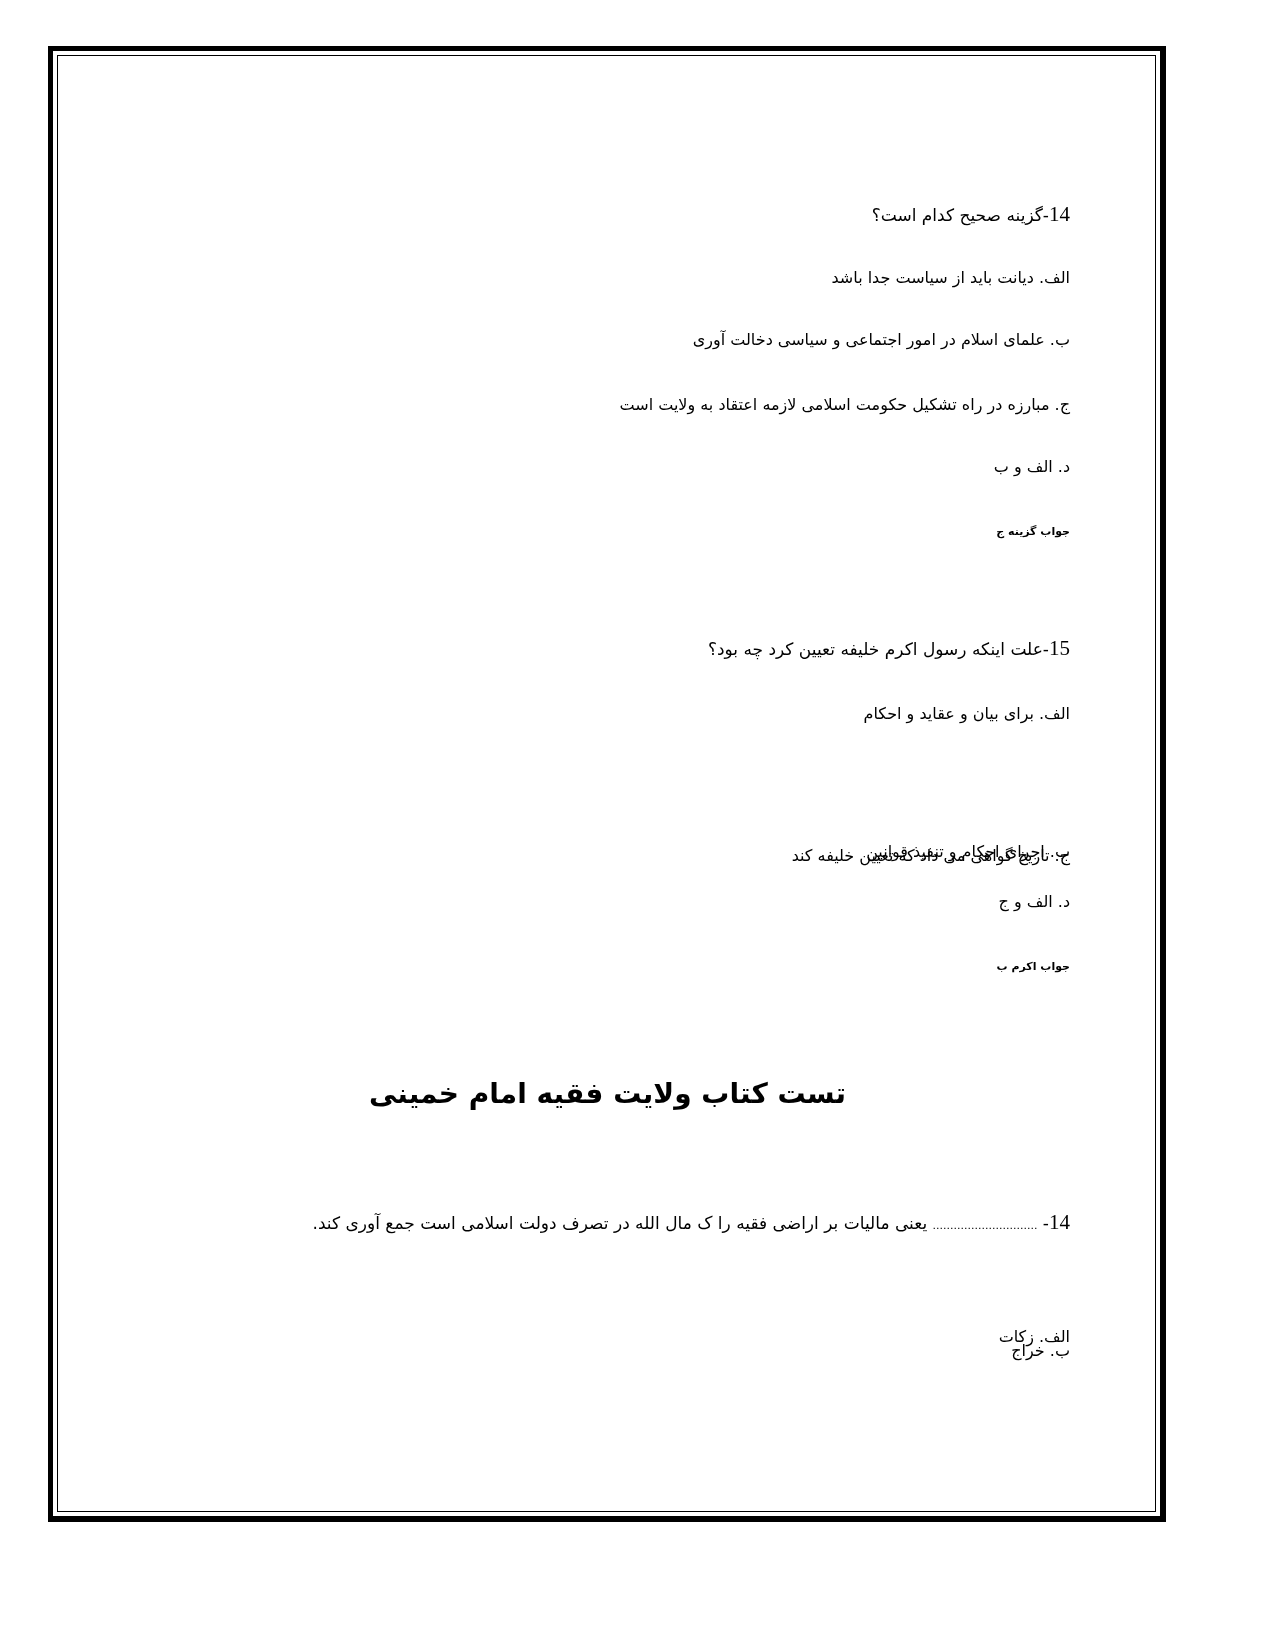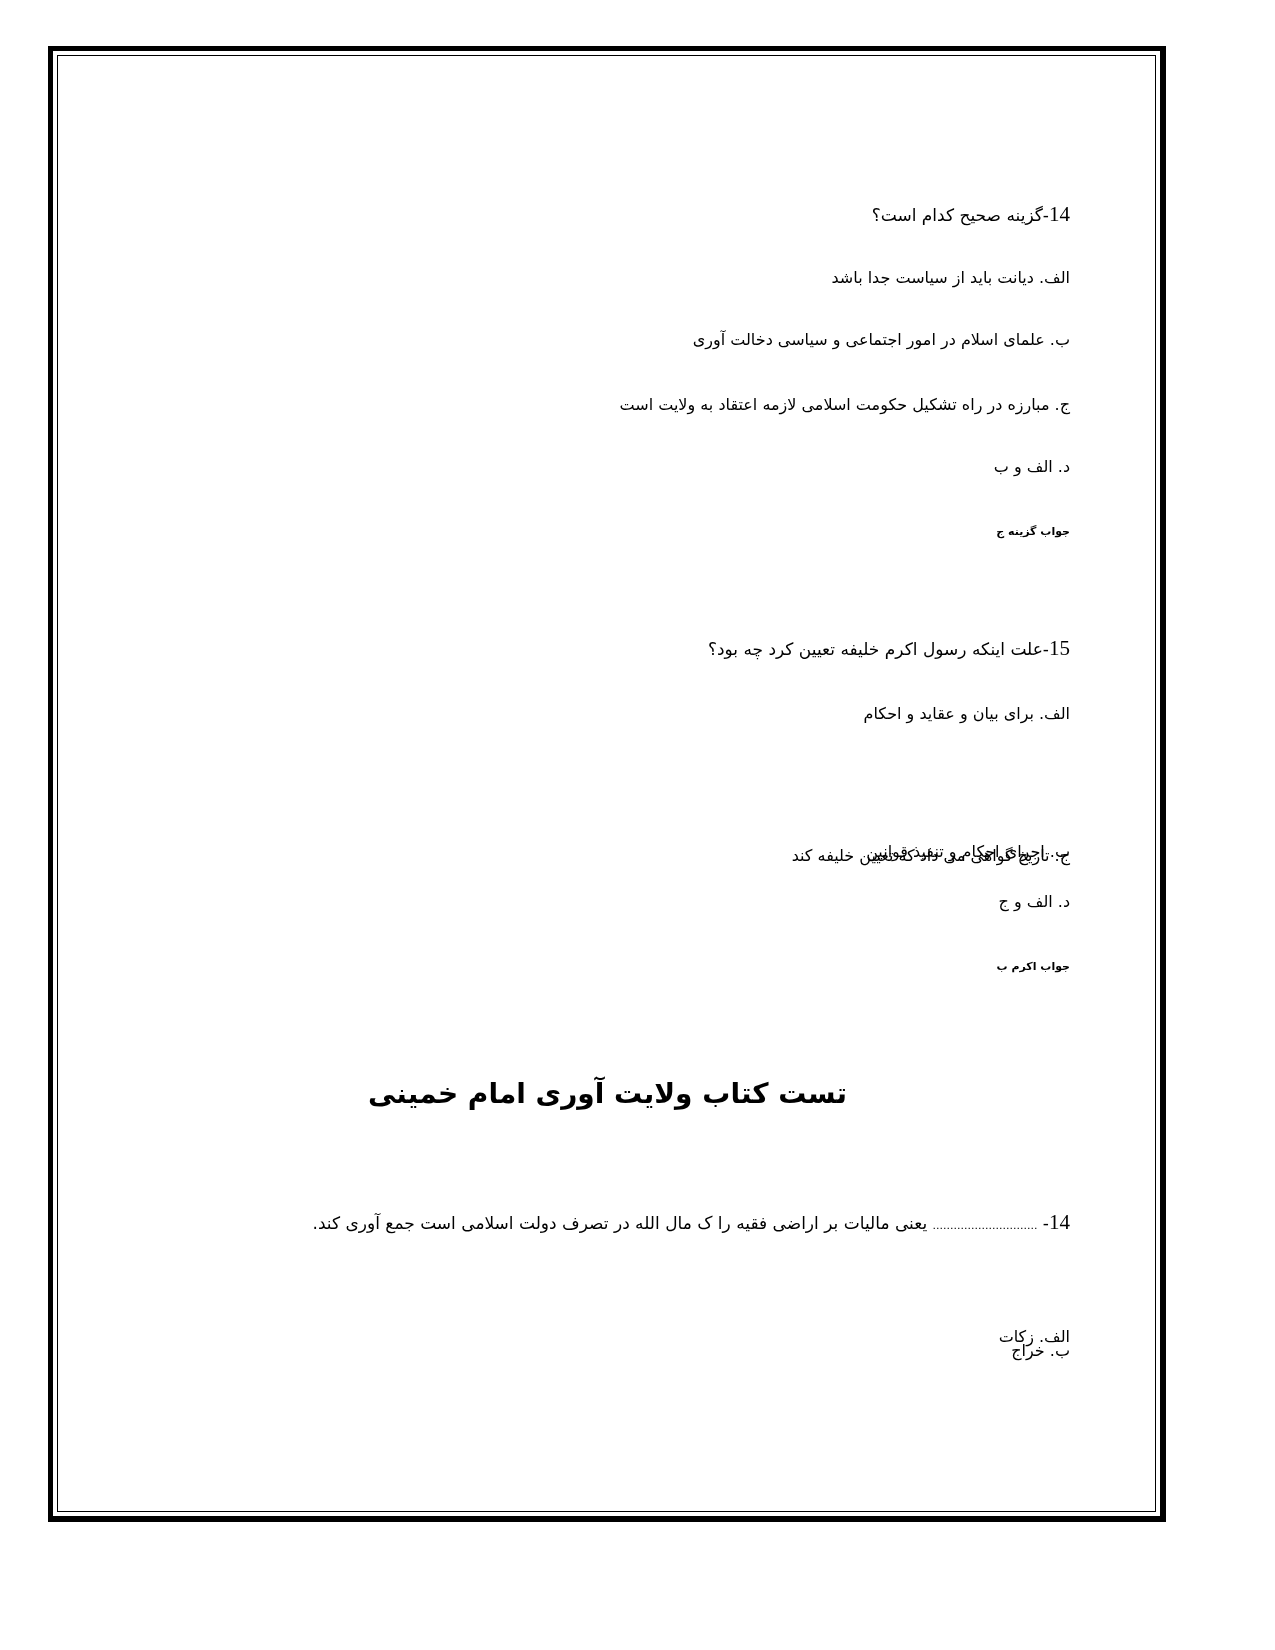--- a/index.html
+++ b/index.html
@@ -84,17 +84,17 @@
 <div class="line" style="top:455px;">د. الف و ب</div>
 <div class="line answer" style="top:520px;">جواب گزینه ج</div>
 
 <div class="line q" style="top:636px;"><span class="num">15</span><span>-علت اینکه رسول اکرم خلیفه تعیین کرد چه بود؟</span></div>
 <div class="line" style="top:702px;">الف. برای بیان و عقاید و احکام</div>
 <div class="line" style="top:804px;margin-top:36px;">ب. اجرای احکام و تنفیذ قوانین</div>
 <div class="line" style="top:844px;">ج. تاریخ گواهی می داد که تعیین خلیفه کند</div>
 <div class="line" style="top:890px;">د. الف و ج</div>
 <div class="line answer" style="top:955px;">جواب اکرم ب</div>
 
-<div class="title">تست کتاب ولایت آوری امام خمینی</div>
+<div class="title">تست کتاب ولایت فقیه امام خمینی</div>
 
 <div class="line q" style="top:1210px;"><span class="num">14</span><span>- </span><span class="dots">..............................</span><span> یعنی مالیات بر اراضی فقیه را ک مال الله در تصرف دولت اسلامی است جمع آوری کند.</span></div>
 <div class="line" style="top:1325px;">الف. زکات</div>
 <div class="line" style="top:1339px;">ب. خراج</div>
 
 </body></html>

